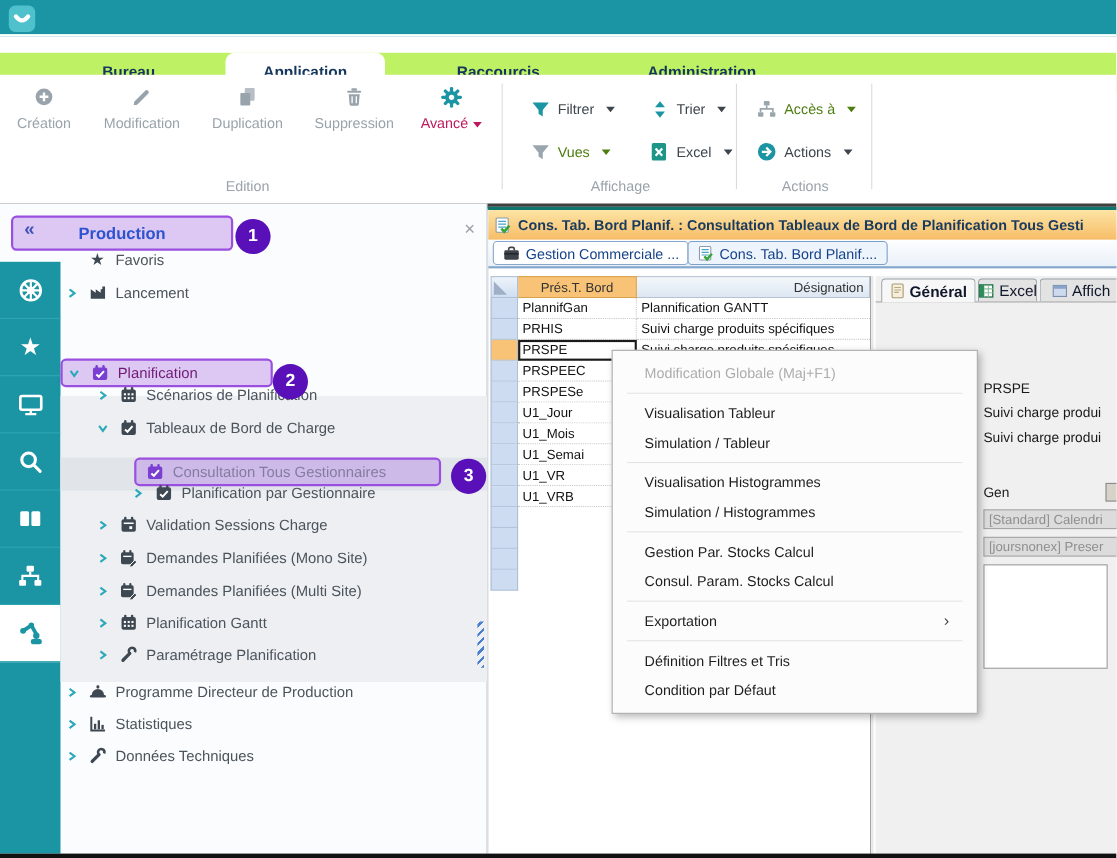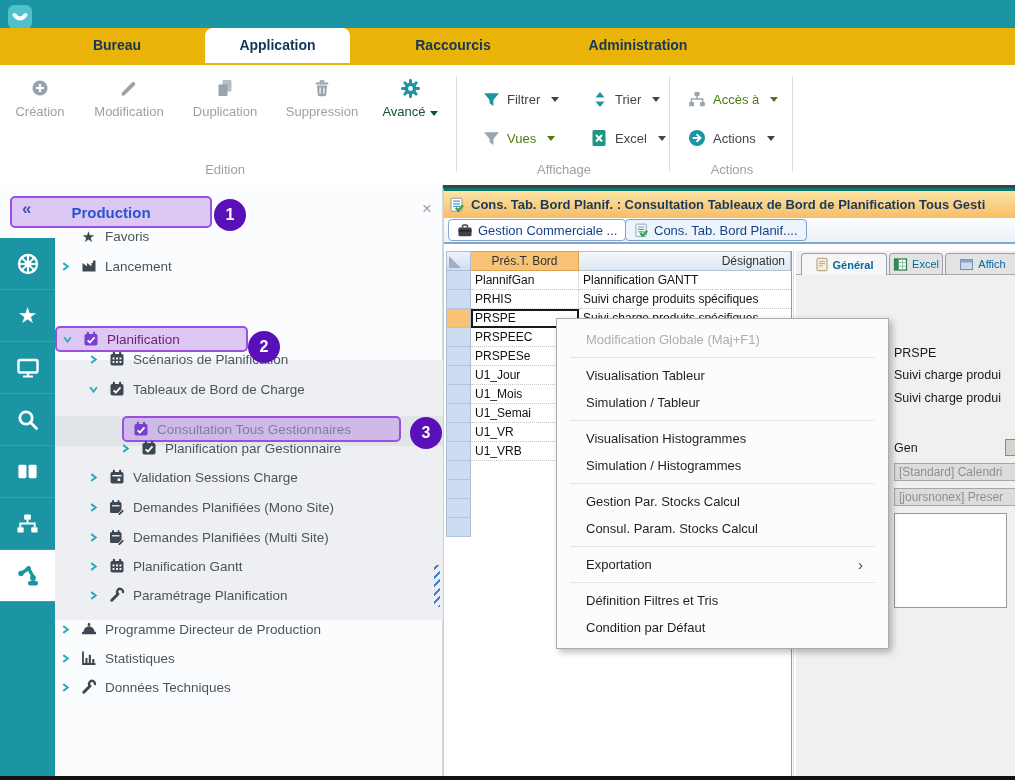--- a/index.html
+++ b/index.html
@@ -3,29 +3,29 @@
 <meta charset="utf-8">
 <style>
   html,body{margin:0;padding:0}
   body{width:1015px;height:780px;position:relative;overflow:hidden;
        font-family:"Liberation Sans","DejaVu Sans",sans-serif;background:#fff}
   svg{display:block}
   
   .titlebar{position:absolute;left:0;top:0;width:1015px;height:31px;background:#1b95a3;border-bottom:2px solid #fff}
   .appicon{position:absolute;left:8px;top:5px;width:24px;height:24px;border-radius:6px;background:#4fc1cc;
            display:flex;align-items:center;justify-content:center}
-  .tabrow{position:absolute;left:0;top:28px;width:1015px;height:37px;background:#eab308}
+  .tabrow{position:absolute;left:0;top:48px;width:1015px;height:37px;background:#bef264}
   .rtab{position:absolute;top:0;height:35px;line-height:35px;text-align:center;
         font-size:14px;font-weight:bold;color:#14365c;cursor:default}
   .rtab.active{background:#fff;border-radius:8px 8px 0 0;color:#14365c}
   
   .ribbon{position:absolute;left:0;top:68px;width:1015px;height:117px;background:#fff;border-bottom:6px solid #404040}
   .vsep{position:absolute;top:8px;height:96px;width:1px;background:#d8dcdf}
   .bbtn{position:absolute;top:10px;text-align:center;font-size:13px;color:#99a3ab}
-  .bbtn.en{color:#14532d}
+  .bbtn.en{color:#be185d}
   .bbtn .bicon{height:26px;display:flex;justify-content:center;align-items:flex-start}
   .bbtn .blbl{margin-top:3px;white-space:nowrap}
   .sbtn{position:absolute;height:26px;display:flex;align-items:center;gap:7px;font-size:13px;color:#3d454d;white-space:nowrap}
   .sbtn.dis{color:#4d7c0f}
   .glbl{position:absolute;top:94px;text-align:center;font-size:13px;color:#9aa2ab}
   .dd{display:inline-block;width:0;height:0;border-left:4px solid transparent;border-right:4px solid transparent;
       border-top:5px solid currentColor;margin-left:4px}
   
   .content{position:absolute;left:0;top:185px;width:1015px;height:591px}
   
@@ -94,21 +94,21 @@
        box-sizing:border-box;display:flex;align-items:center;padding-left:4px;overflow:hidden;white-space:nowrap}
   .dc1.cur{outline:2px solid #1a1a1a;outline-offset:-2px;border-bottom:1px solid #1a1a1a}
   .dc2{width:212px;height:19px;background:#fff;border-bottom:1px dotted #c6c6c6;box-sizing:border-box;
        display:flex;align-items:center;padding-left:4px;overflow:hidden;white-space:nowrap}
   
   .vline1{position:absolute;left:347px;top:60px;width:1px;height:528px;background:#9b9b9b}
   .vline2{position:absolute;left:349px;top:60px;width:1px;height:528px;background:#dedede}
   .dpanel{position:absolute;left:352px;top:60px;width:220px;height:528px;background:#f0f0f0;font-size:12.5px;color:#3c3c3c}
   .ptab{position:absolute;top:2px;height:21px;display:flex;align-items:center;gap:4px;justify-content:center;
         border:1px solid #9aa0a6;border-bottom:none;border-radius:4px 4px 0 0;background:#e3e3e3;
-        font-size:11px;color:#0369a1;box-sizing:border-box;z-index:2}
+        font-size:14px;color:#0f172a;box-sizing:border-box;z-index:2}
   .ptab.active{background:#f7f7f7;font-weight:bold;height:22px;z-index:4}
   .ptabline{position:absolute;left:0;top:23px;width:220px;height:1px;background:#a8a8a8;z-index:3}
   .flabel{position:absolute;left:0;width:90px;text-align:right;white-space:nowrap;overflow:hidden}
   .fvalue{position:absolute;left:98px;white-space:nowrap;color:#1a1a1a}
   .ginput{position:absolute;left:98px;width:122px;height:18px;background:#dcdcdc;border:1px solid #a6a6a6;
           box-sizing:border-box;color:#8f8f8f;font-size:12px;display:flex;align-items:center;padding-left:4px;
           white-space:nowrap;overflow:hidden}
   .farea{position:absolute;left:98px;top:262px;width:113px;height:95px;background:#fff;border:1px solid #9a9a9a;box-sizing:border-box}
   .fragbtn{position:absolute;left:209px;top:188px;width:12px;height:17px;background:#d7d3ca;border:1px solid #8b8b8b;box-sizing:border-box}
   

